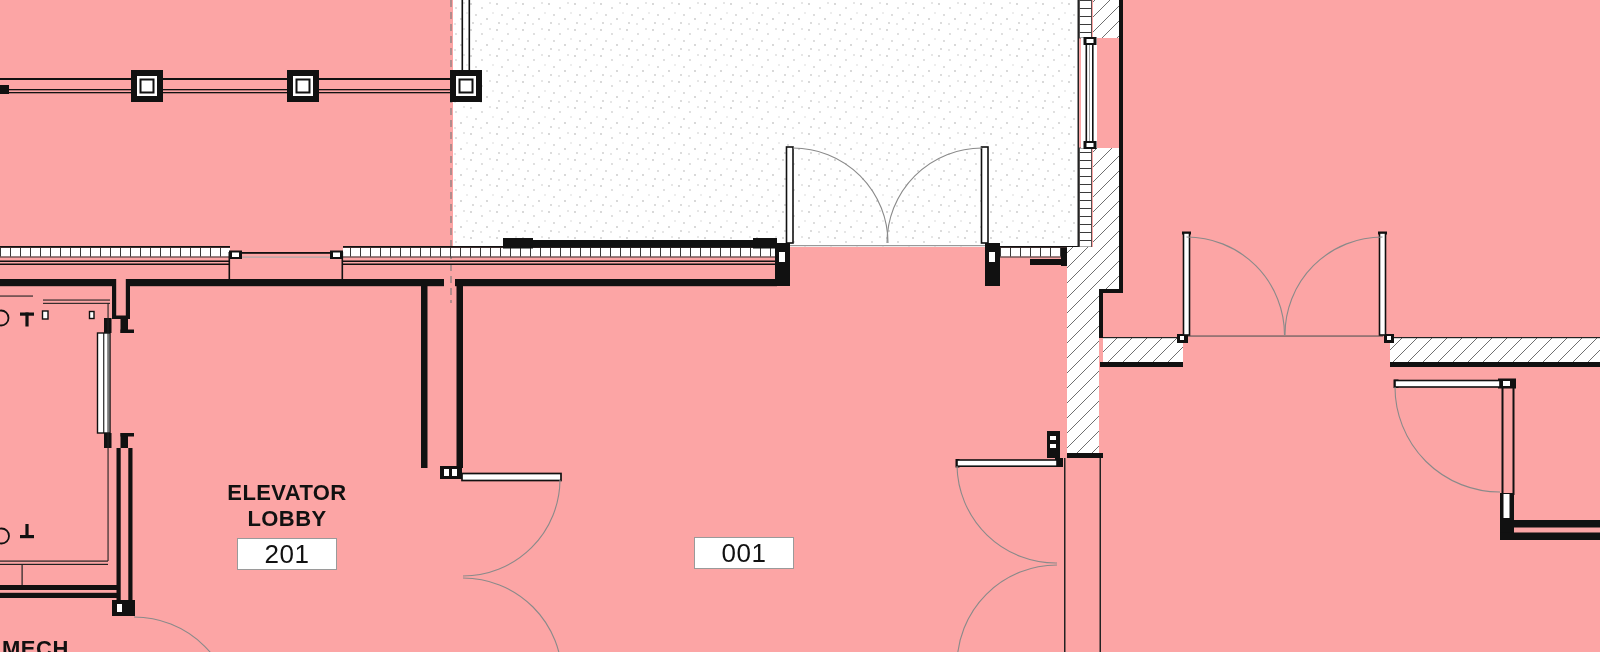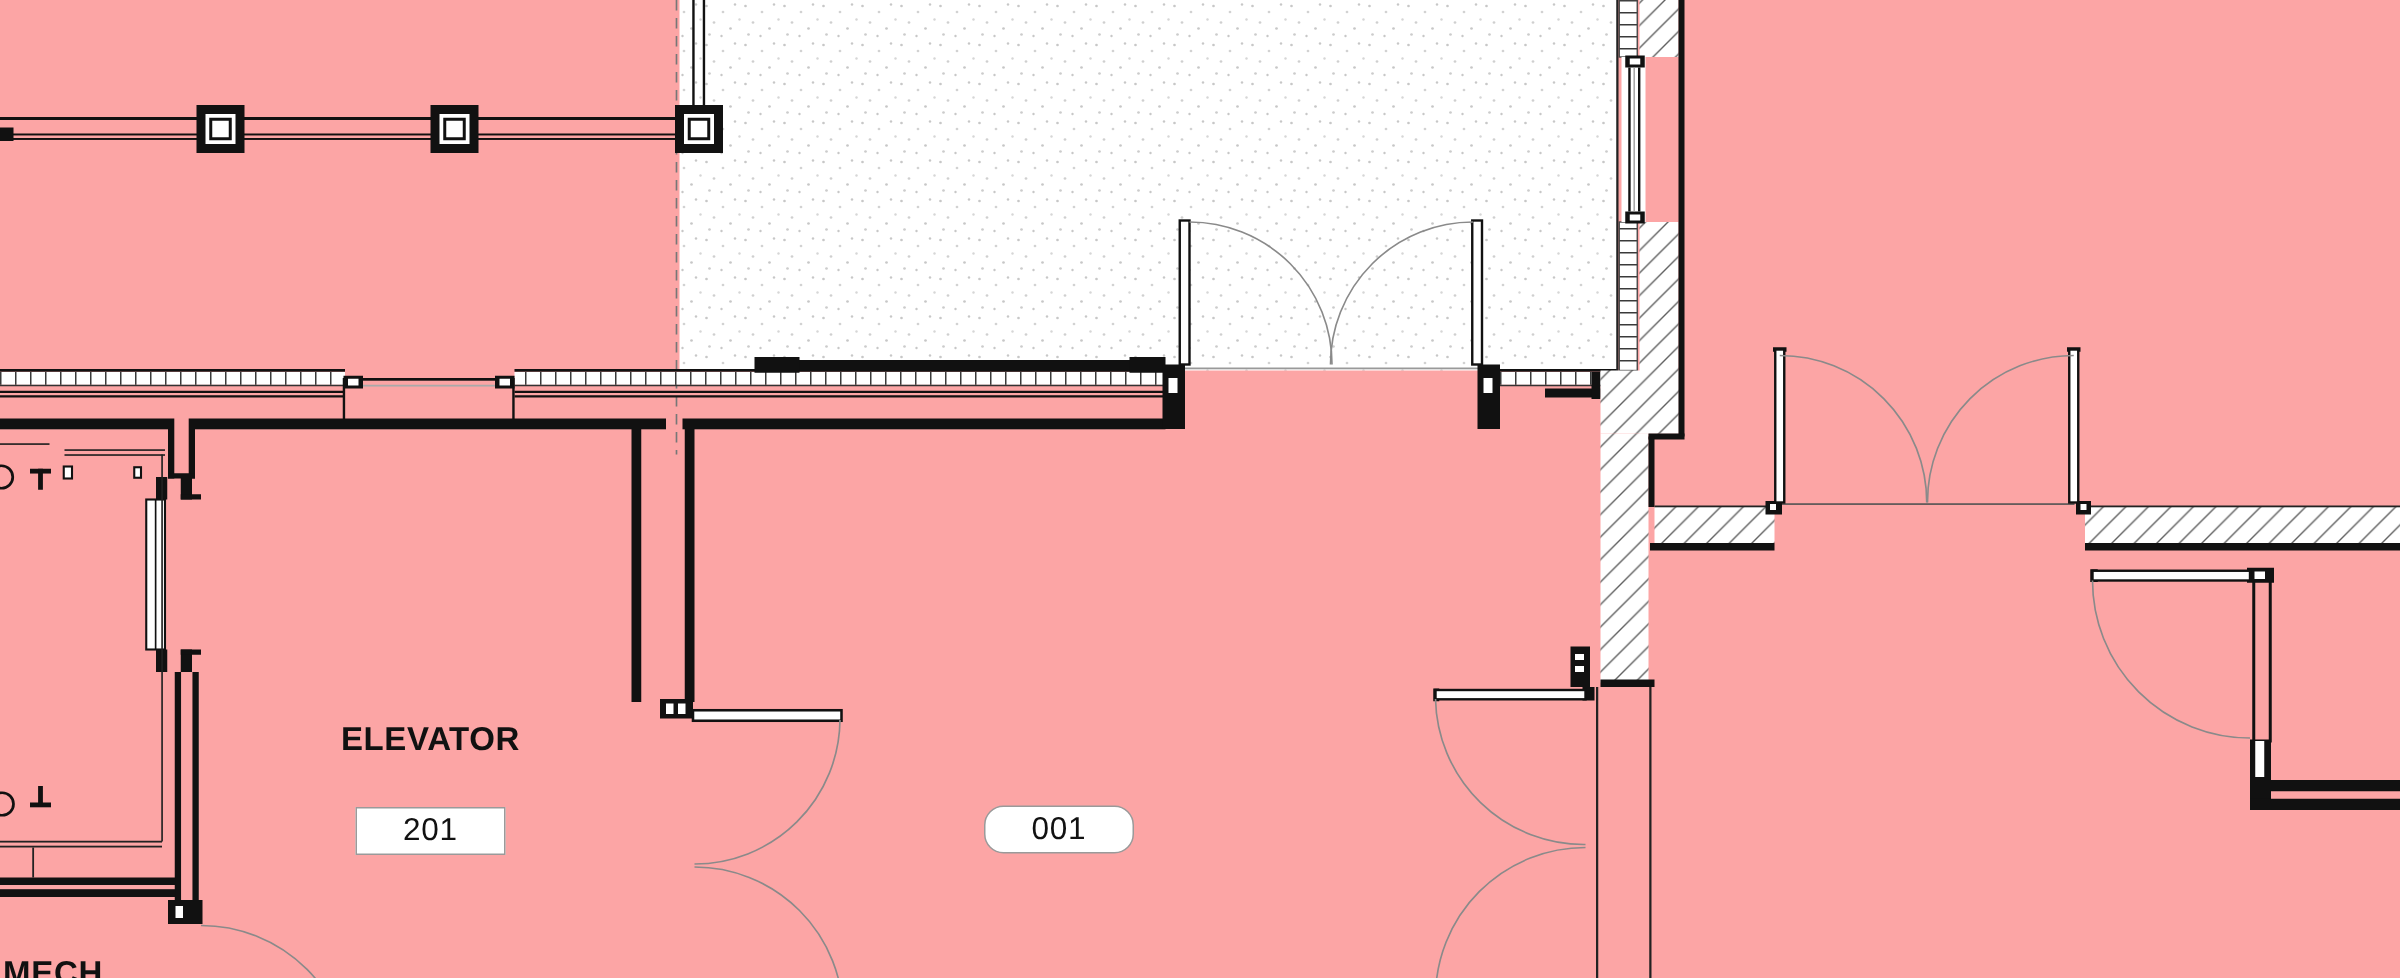--- a/index.html
+++ b/index.html
@@ -3,21 +3,21 @@
 <meta charset="utf-8">
 <style>
   html,body{margin:0;padding:0;background:#ffffff;}
   .plan{position:relative;width:1600px;height:652px;background:#fca5a5;overflow:hidden;
         font-family:"Liberation Sans", sans-serif;}
   .plan svg{position:absolute;left:0;top:0;}
   .room-label{position:absolute;text-align:center;font-weight:bold;color:#111;
               font-size:22px;line-height:26px;letter-spacing:0.4px;}
   .room-tag{position:absolute;width:98px;height:30px;border:1.5px solid #9a9a9a;
             background:#fff;display:flex;align-items:center;justify-content:center;
-            font-size:21px;color:#111;letter-spacing:0.5px;}
+            font-size:26px;color:#111;letter-spacing:0.5px;}
   .mech-label{position:absolute;left:2px;top:636px;font-weight:bold;font-size:22px;
               color:#111;letter-spacing:0.5px;}
 </style>
 </head>
 <body>
 
 <div class="plan">
 
 <svg width="1600" height="652" viewBox="0 0 1600 652">
   <defs>
@@ -280,23 +280,24 @@
     <rect x="112" y="600" width="23" height="16" fill="#111"></rect>
     <rect x="117" y="604" width="5" height="8" fill="#fff"></rect>
   </g>
   <g>
     <path d="M 134 617 A 100 100 0 0 1 234 717" fill="none" stroke="#8a8a8a" stroke-width="1.1"></path>
   </g>
 </svg>
 
   <div class="room-label" style="left:187px;top:480px;width:200px;">
     <div>ELEVATOR</div>
+    <div>LOBBY</div>
   </div>
   <div class="room-tag" style="left:237px;top:538px;">
     <span>201</span>
   </div>
 
-  <div class="room-tag" style="left:656px;top:537px;border-radius:13px;">
+  <div class="room-tag" style="left:694px;top:537px;">
     <span>001</span>
   </div>
 
   <div class="mech-label">MECH</div>
 </div>
 
 </body></html>

